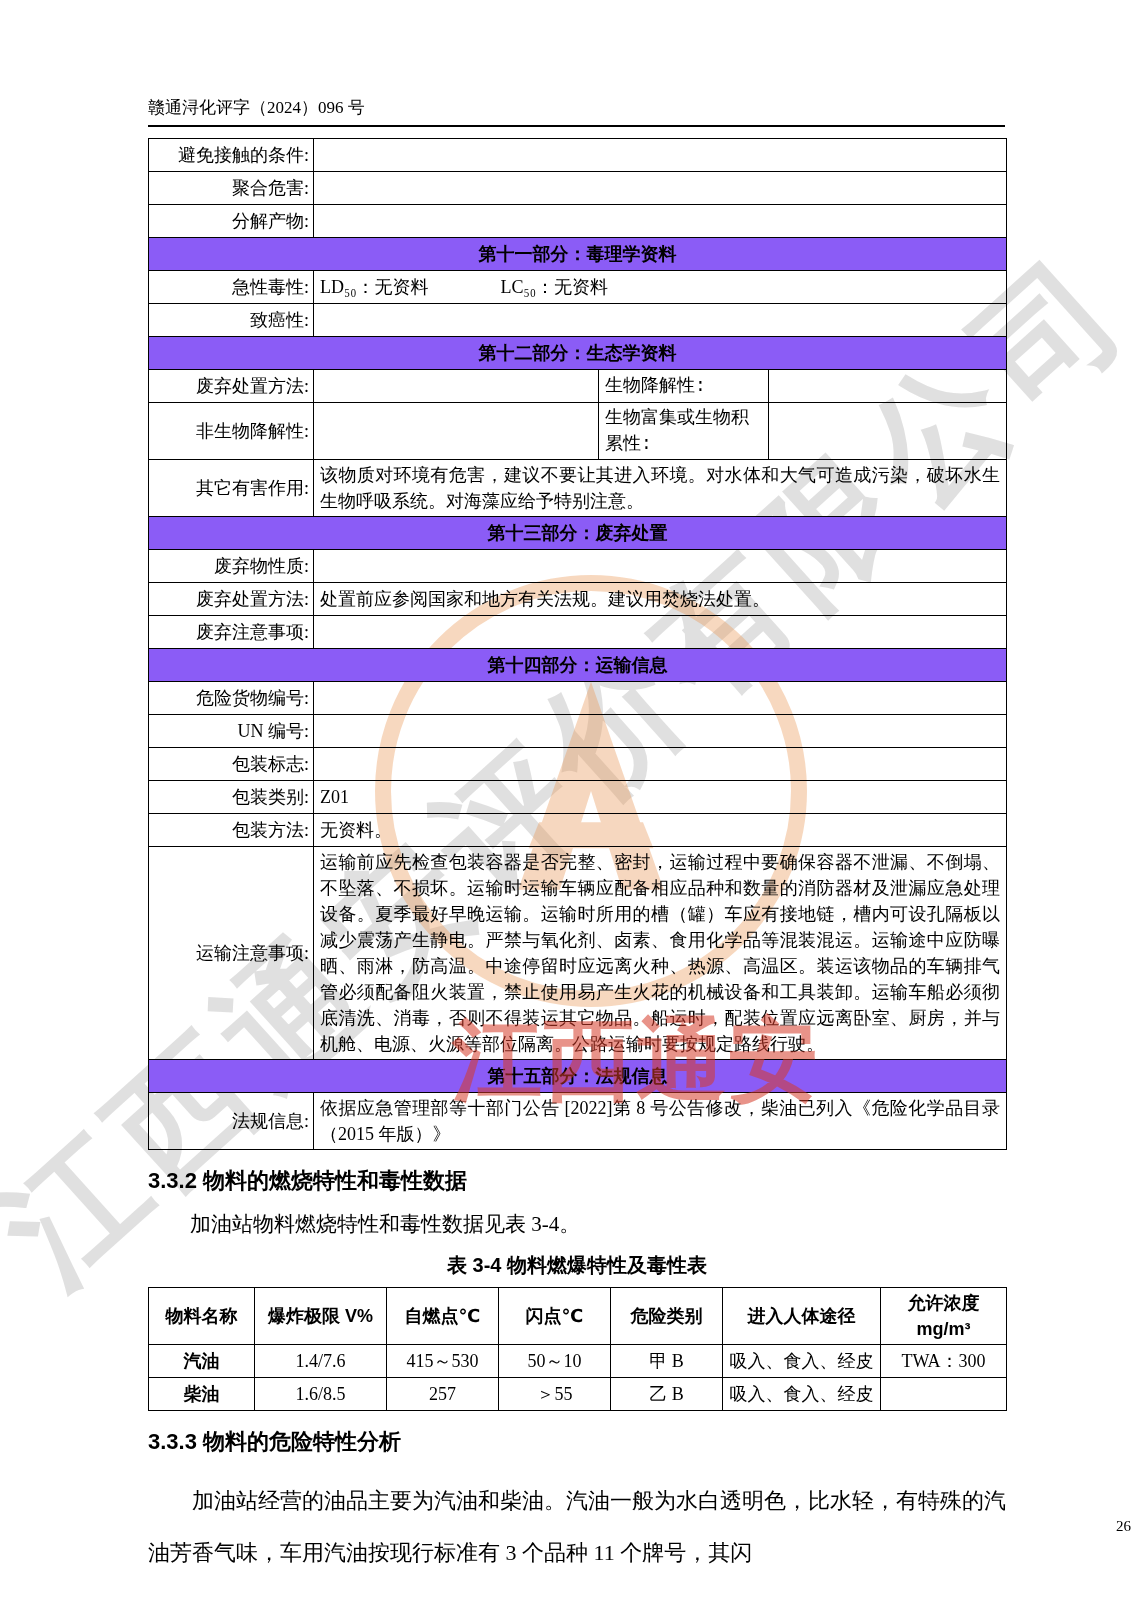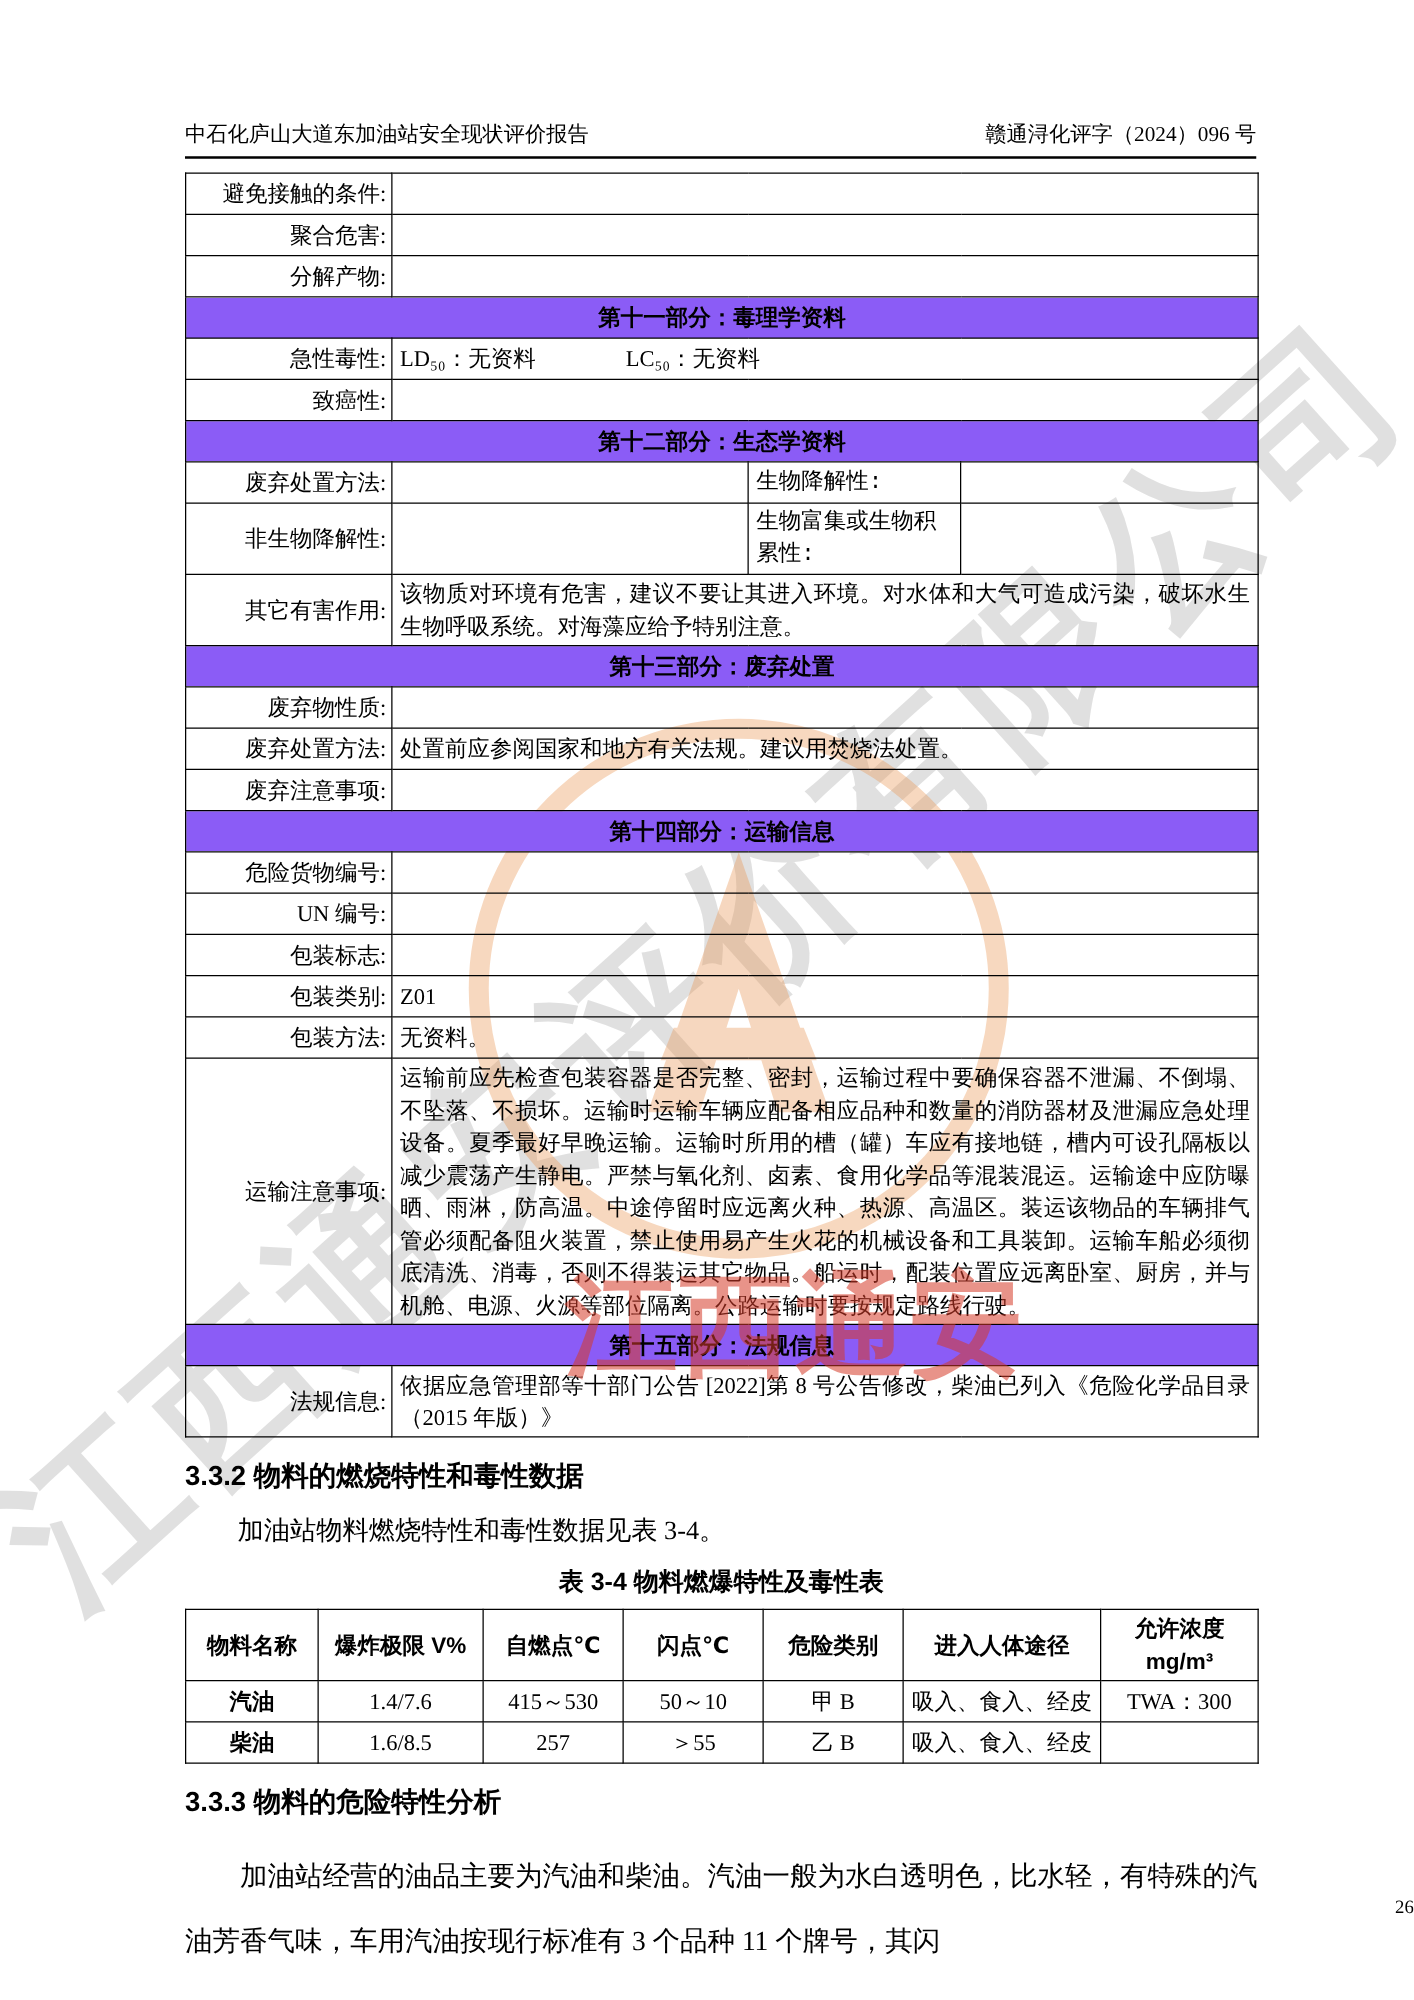--- a/index.html
+++ b/index.html
@@ -74,21 +74,20 @@
     <div class="wm-diag">江西通安评价有限公司</div>
     <div class="wm-logo">
       <svg viewBox="0 0 100 100">
         <path d="M50 8 L78 88 L62 88 L50 50 L38 88 L22 88 Z" fill="#e99858"></path>
         <path d="M30 62 L70 62 L74 72 L26 72 Z" fill="#e99858"></path>
       </svg>
     </div>
   </div>
 
   <div class="hdr">
-    <span>中石化庐山大道东加油站安全现状评价报告</span>
     <span>赣通浔化评字（2024）096 号</span>
   </div>
 
   <div class="content">
 
     <table class="msds">
       <colgroup>
           <col style="width:165px">
           <col style="width:285px">
           <col style="width:170px">

